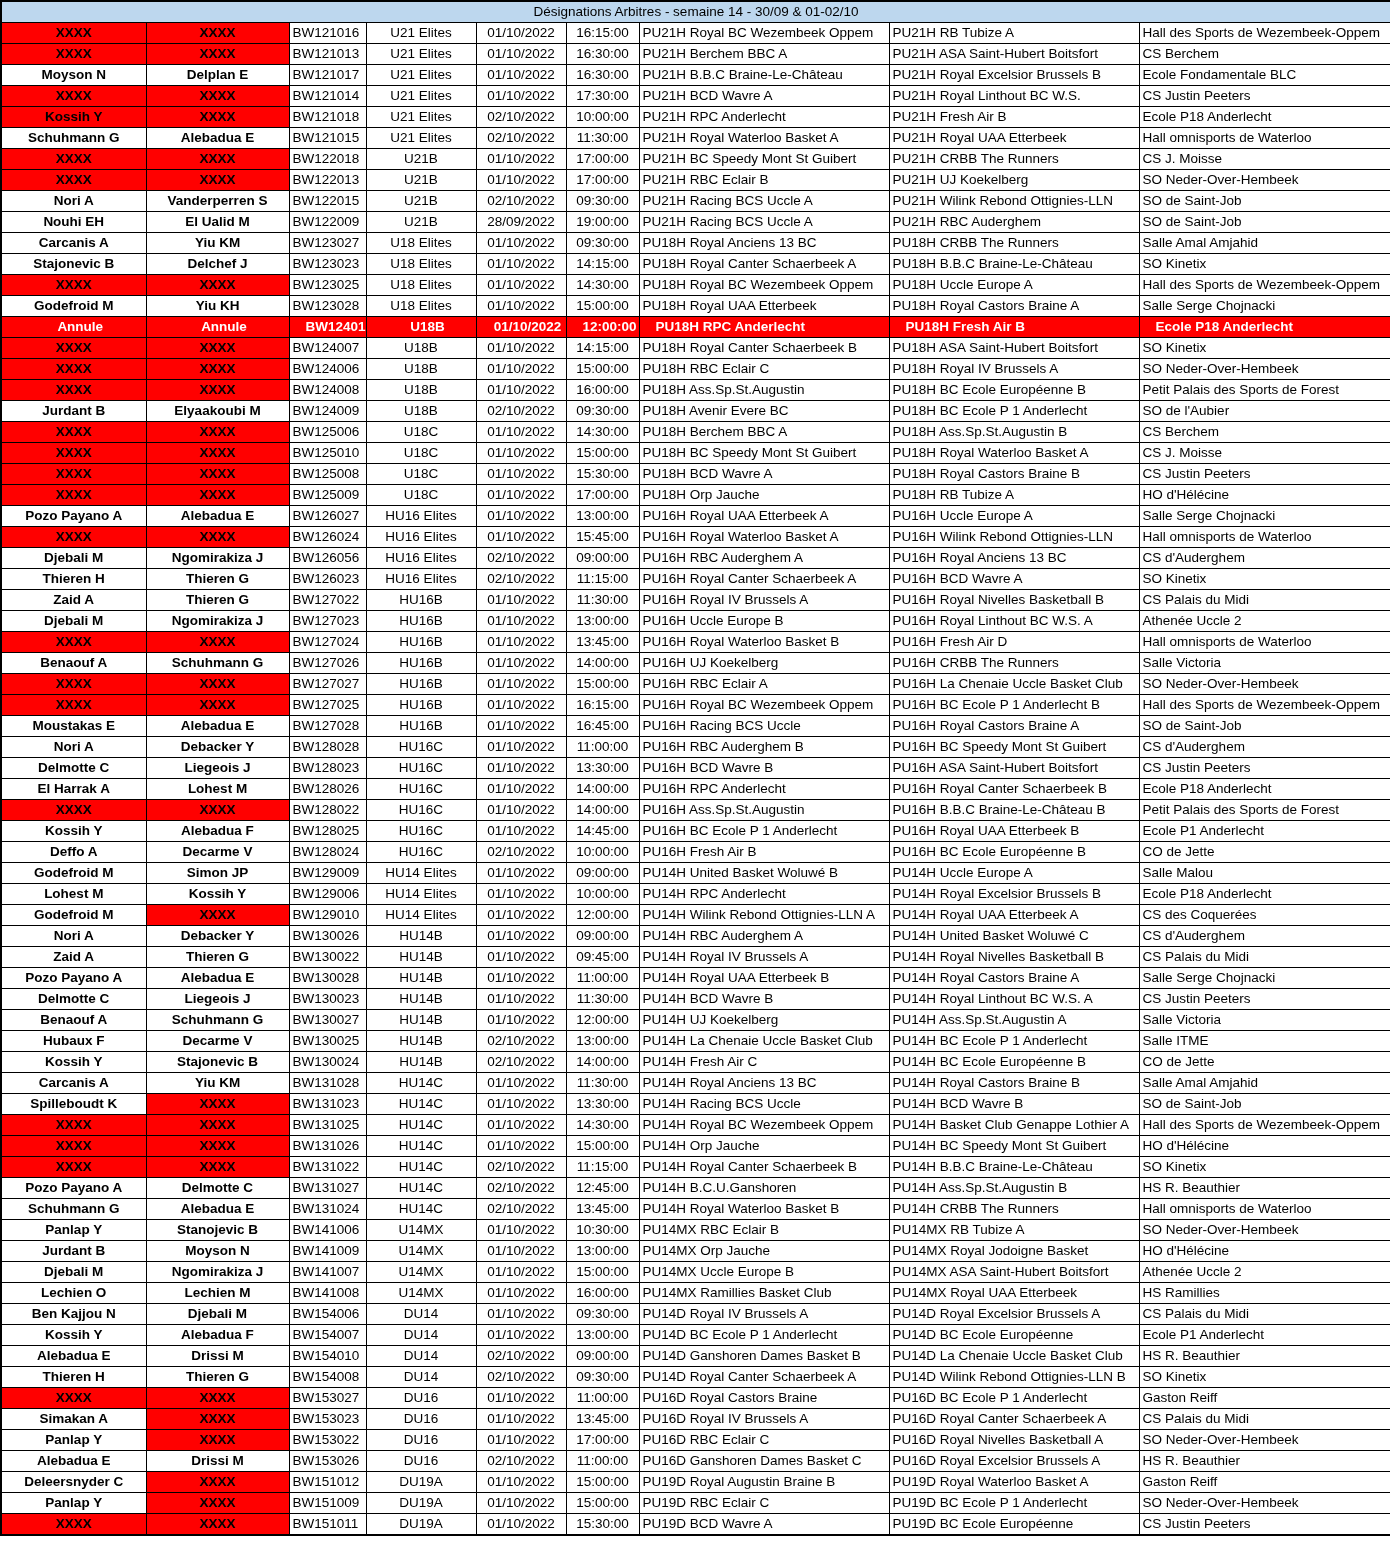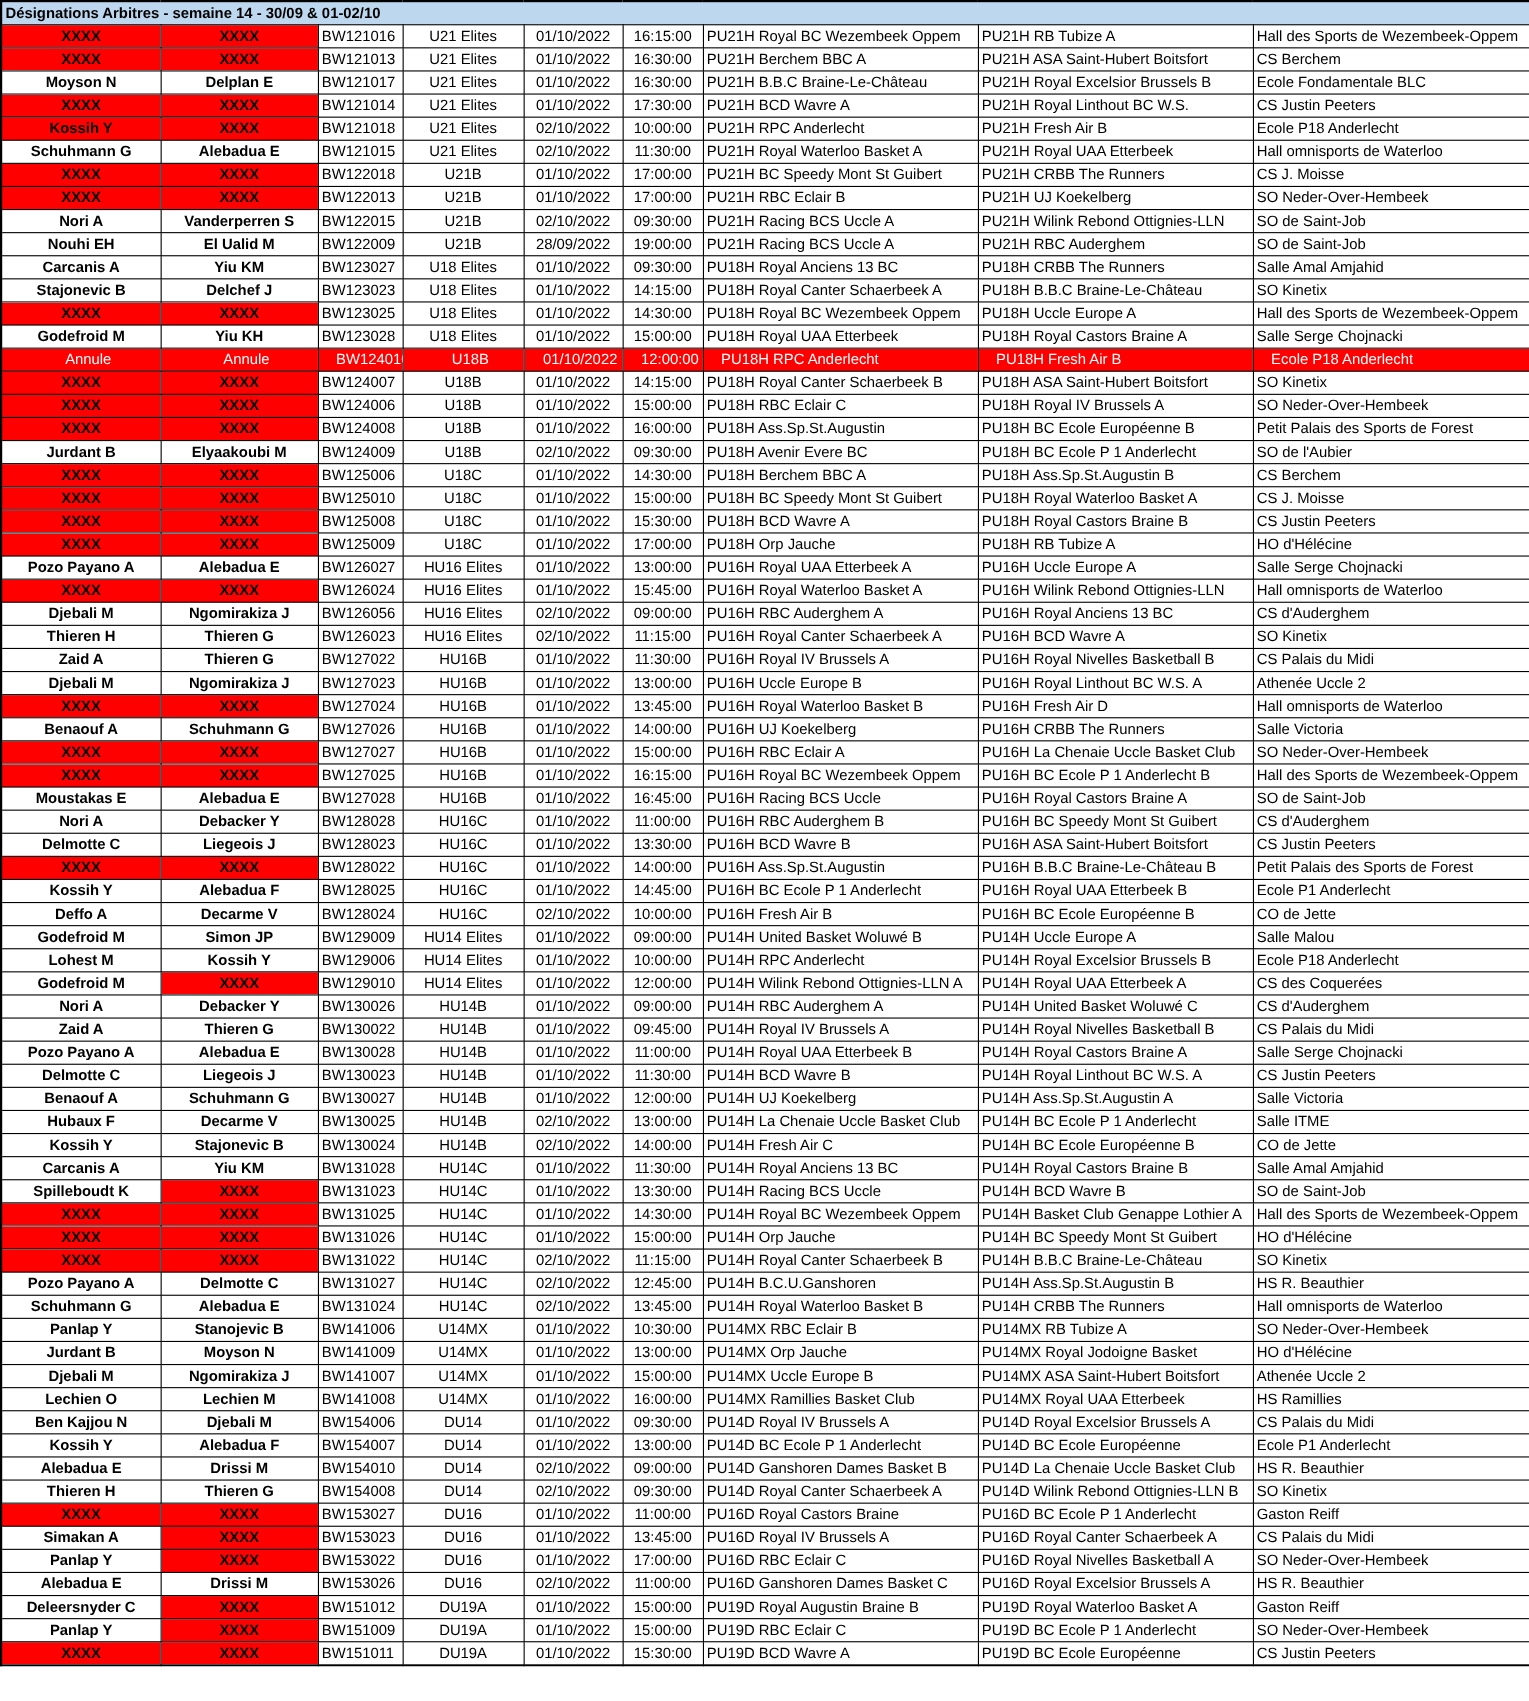--- a/index.html
+++ b/index.html
@@ -15,31 +15,31 @@
     font-size:13.5px;
     color:var(--text);
     white-space:nowrap;
     overflow:hidden;
     vertical-align:middle;
     line-height:1;
   }
   th.title{
     background:var(--title-bg);
     font-size:15.5px;
-    font-weight:bold;
-    text-align:left;
+    font-weight:normal;
+    text-align:center;
     height:22px;
     border-bottom:2px solid var(--border);
   }
   td.c0,td.c1{text-align:center;font-weight:bold;}
   td.c2{text-align:left;padding-left:2px;}
   td.c3,td.c4,td.c5{text-align:center;}
   td.c6,td.c7,td.c8{text-align:left;}
   td.red{background:var(--red);color:var(--red-text);font-weight:bold;}
-  tr.annule td{background:var(--red);color:var(--red-text);font-weight:normal;padding-left:16px;}
+  tr.annule td{background:var(--red);color:var(--red-text);font-weight:bold;padding-left:16px;}
 </style>
 </head>
 <body>
 
 <table class="ref">
   <colgroup>
     <col style="width:145px">
       <col style="width:143px">
       <col style="width:77px">
     <col style="width:110px">
@@ -445,20 +445,31 @@
         <td class="c1">Liegeois J</td>
         <td class="c2">BW128023</td>
         <td class="c3">HU16C</td>
         <td class="c4">01/10/2022</td>
         <td class="c5">13:30:00</td>
         <td class="c6">PU16H BCD Wavre B</td>
         <td class="c7">PU16H ASA Saint-Hubert Boitsfort</td>
         <td class="c8">CS Justin Peeters</td>
       </tr>
       <tr>
+        <td class="c0">El Harrak A</td>
+        <td class="c1">Lohest M</td>
+        <td class="c2">BW128026</td>
+        <td class="c3">HU16C</td>
+        <td class="c4">01/10/2022</td>
+        <td class="c5">14:00:00</td>
+        <td class="c6">PU16H RPC Anderlecht</td>
+        <td class="c7">PU16H Royal Canter Schaerbeek B</td>
+        <td class="c8">Ecole P18 Anderlecht</td>
+      </tr>
+      <tr>
         <td class="c0 red">XXXX</td>
         <td class="c1 red">XXXX</td>
         <td class="c2">BW128022</td>
         <td class="c3">HU16C</td>
         <td class="c4">01/10/2022</td>
         <td class="c5">14:00:00</td>
         <td class="c6">PU16H Ass.Sp.St.Augustin</td>
         <td class="c7">PU16H B.B.C Braine-Le-Château B</td>
         <td class="c8">Petit Palais des Sports de Forest</td>
       </tr>

